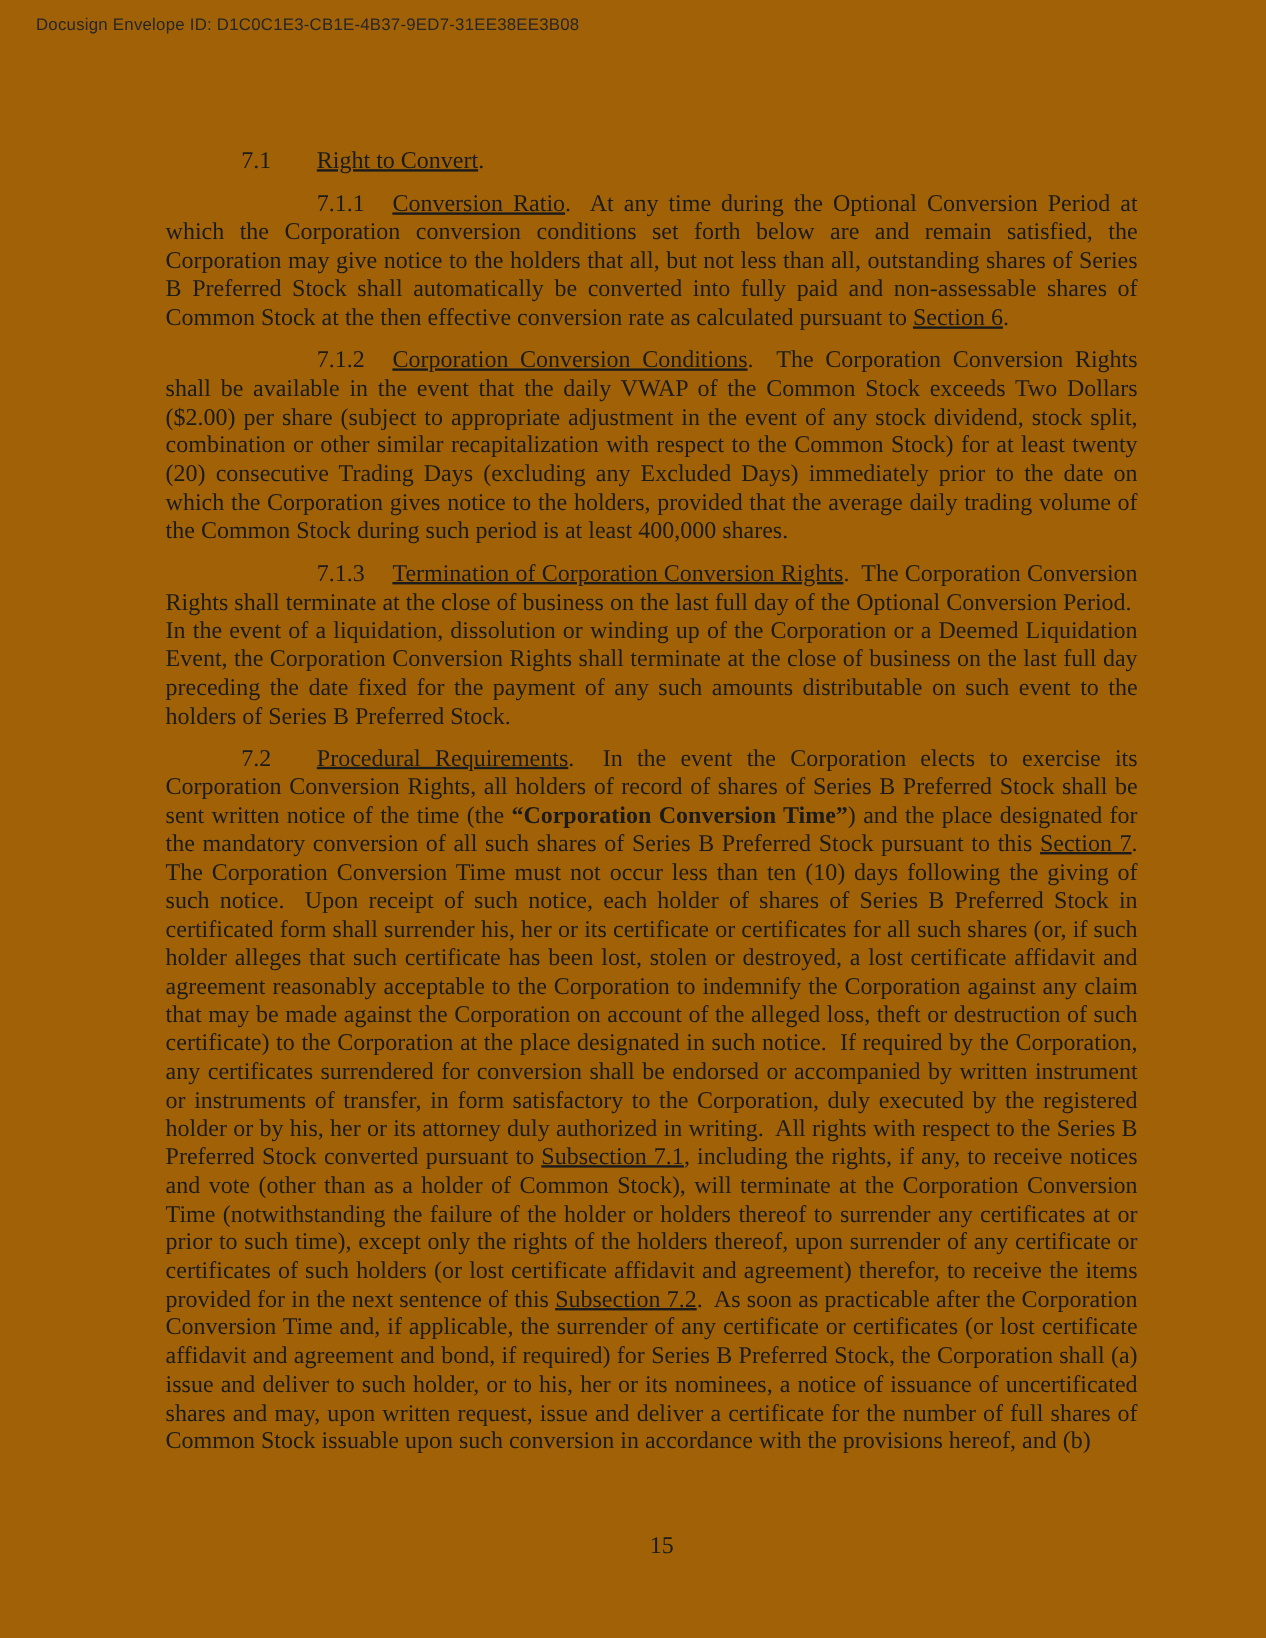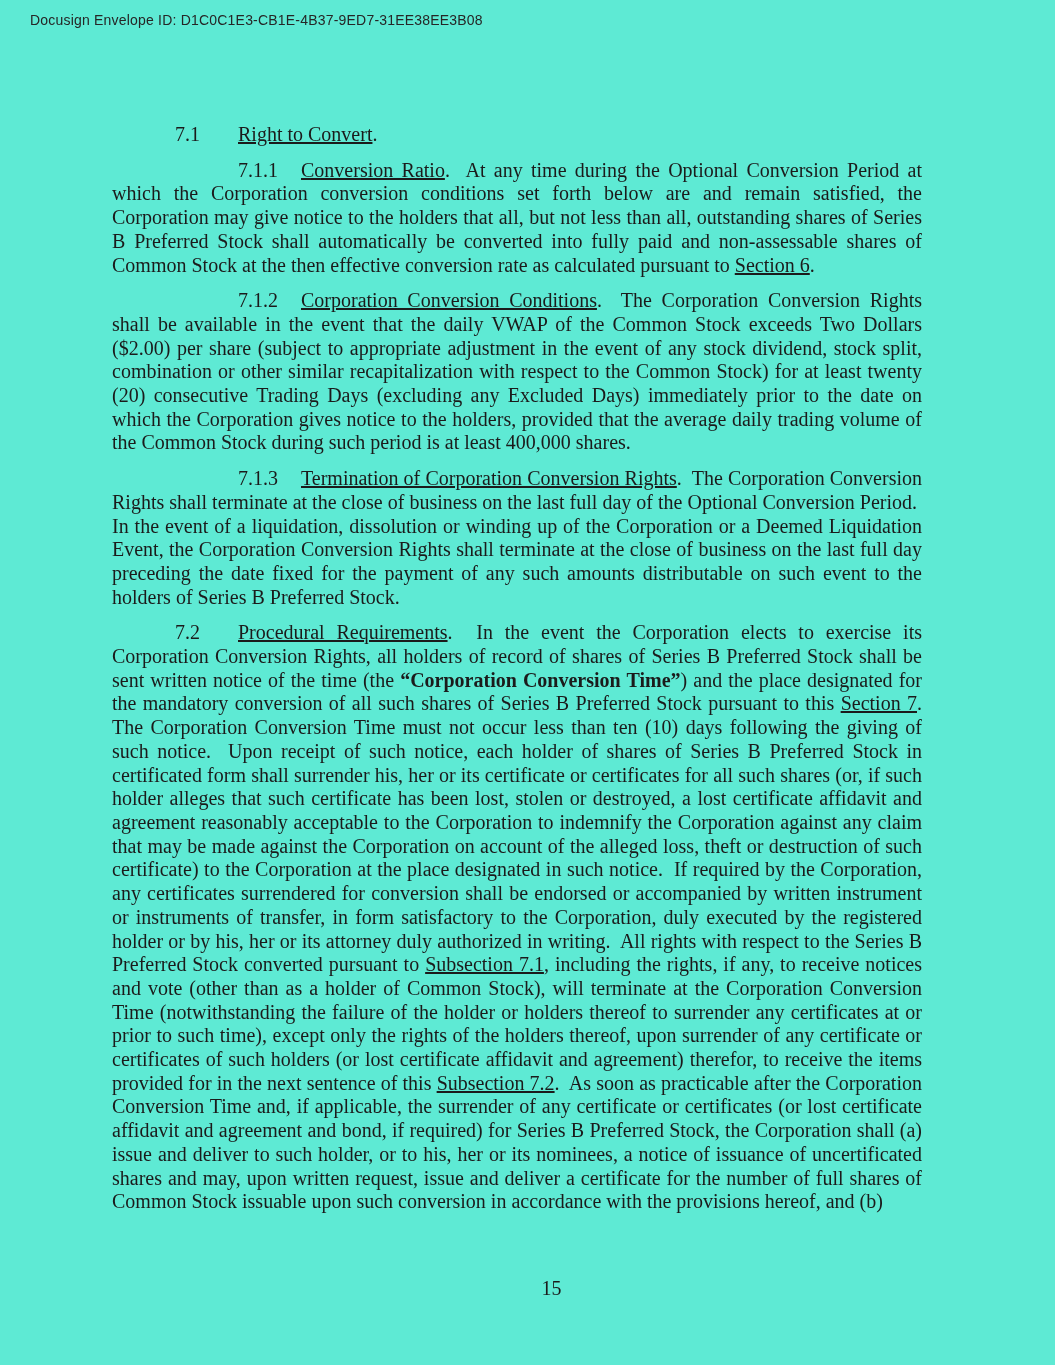--- a/index.html
+++ b/index.html
@@ -5,38 +5,38 @@
   html, body {
     margin: 0;
     padding: 0;
     background: #e8e8e8;
   }
   .page {
     position: relative;
     width: 1055px;
     height: 1365px;
     margin: 0 auto;
-    background: #5eead4;
+    background: #a16207;
     color: #1b1b1b;
     font-family: "Liberation Serif", serif;
     overflow: hidden;
   }
   .envelope-header {
     position: absolute;
     left: 30px;
     top: 12px;
     font-family: "Liberation Sans", sans-serif;
     font-size: 14px;
     letter-spacing: 0.2px;
     color: #262626;
     white-space: nowrap;
   }
   .doc-body {
     position: absolute;
-    left: 112px;
+    left: 138px;
     top: 123px;
     width: 810px;
     font-size: 20px;
     line-height: 23.7px;
     text-align: justify;
   }
   p.para {
     margin: 0 0 12px 0;
     padding: 0;
   }

